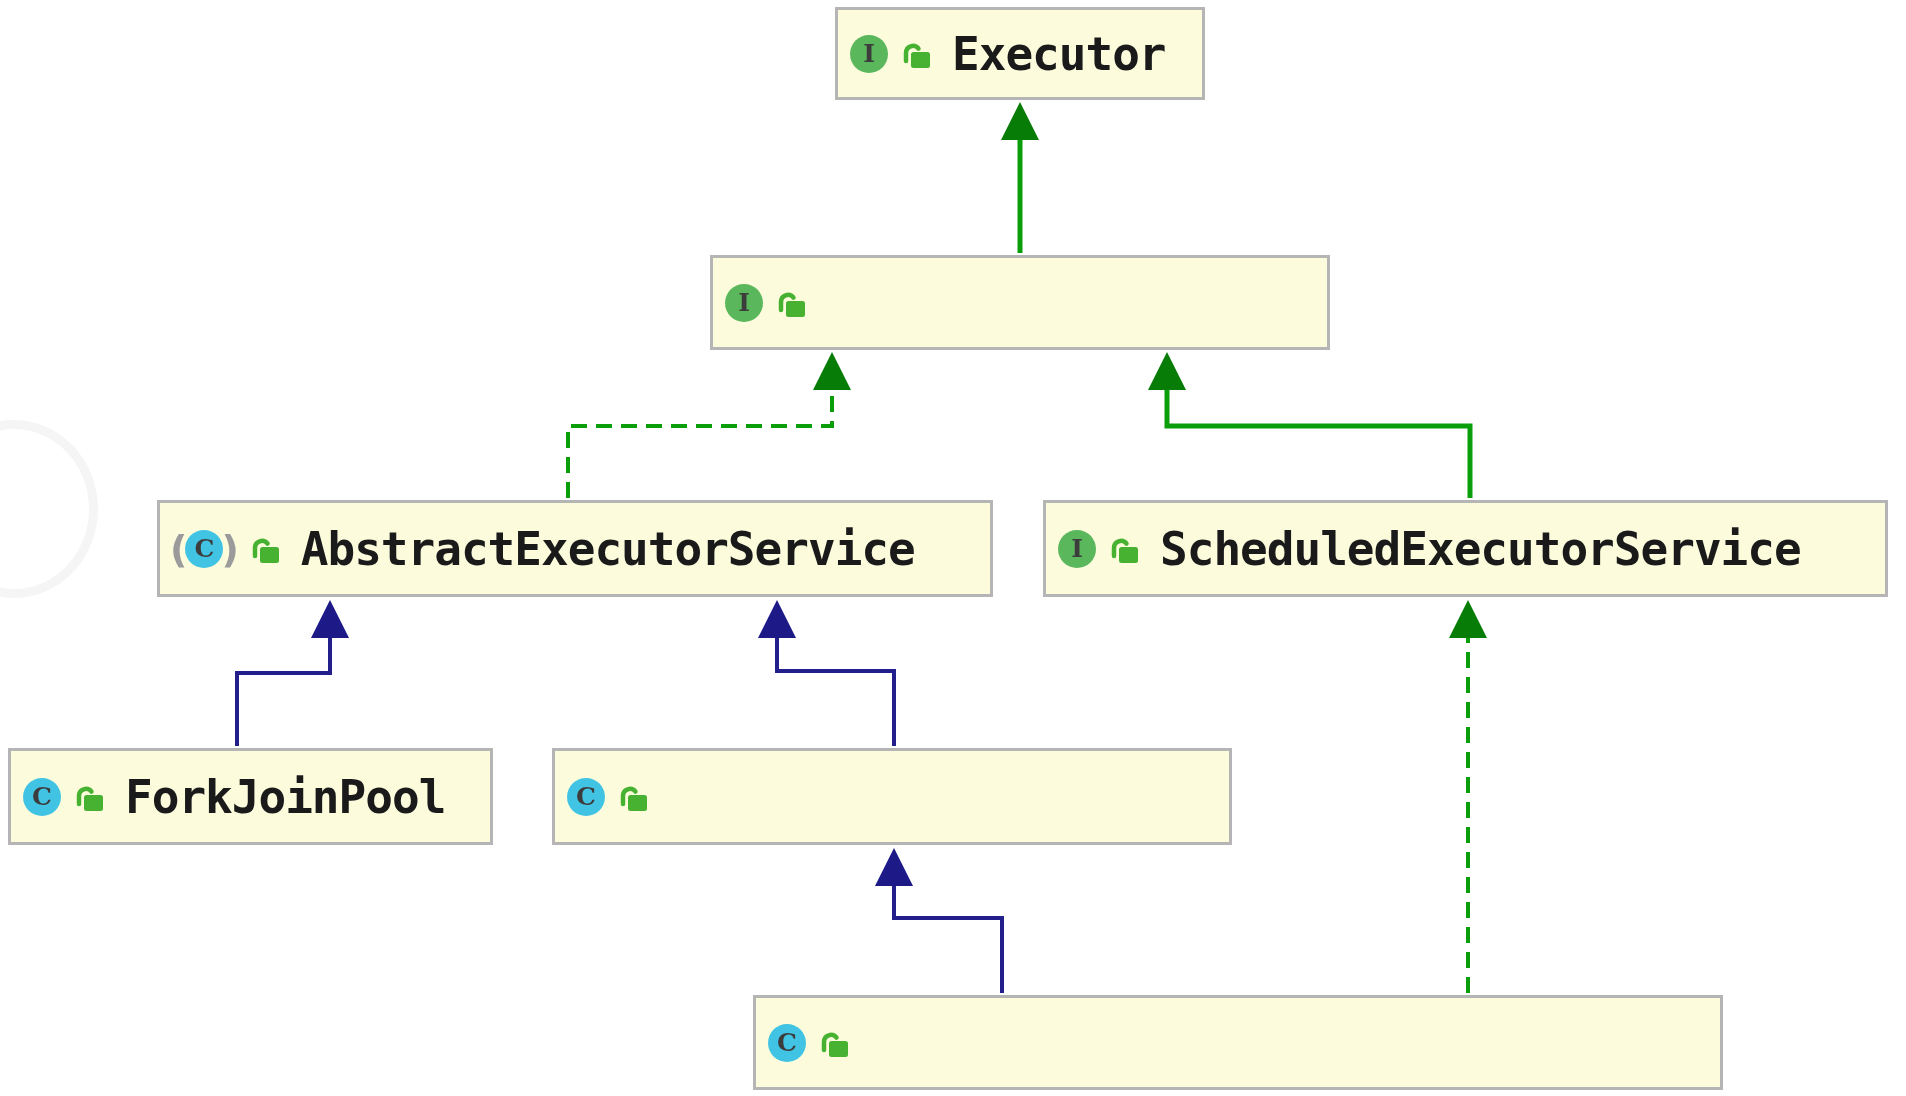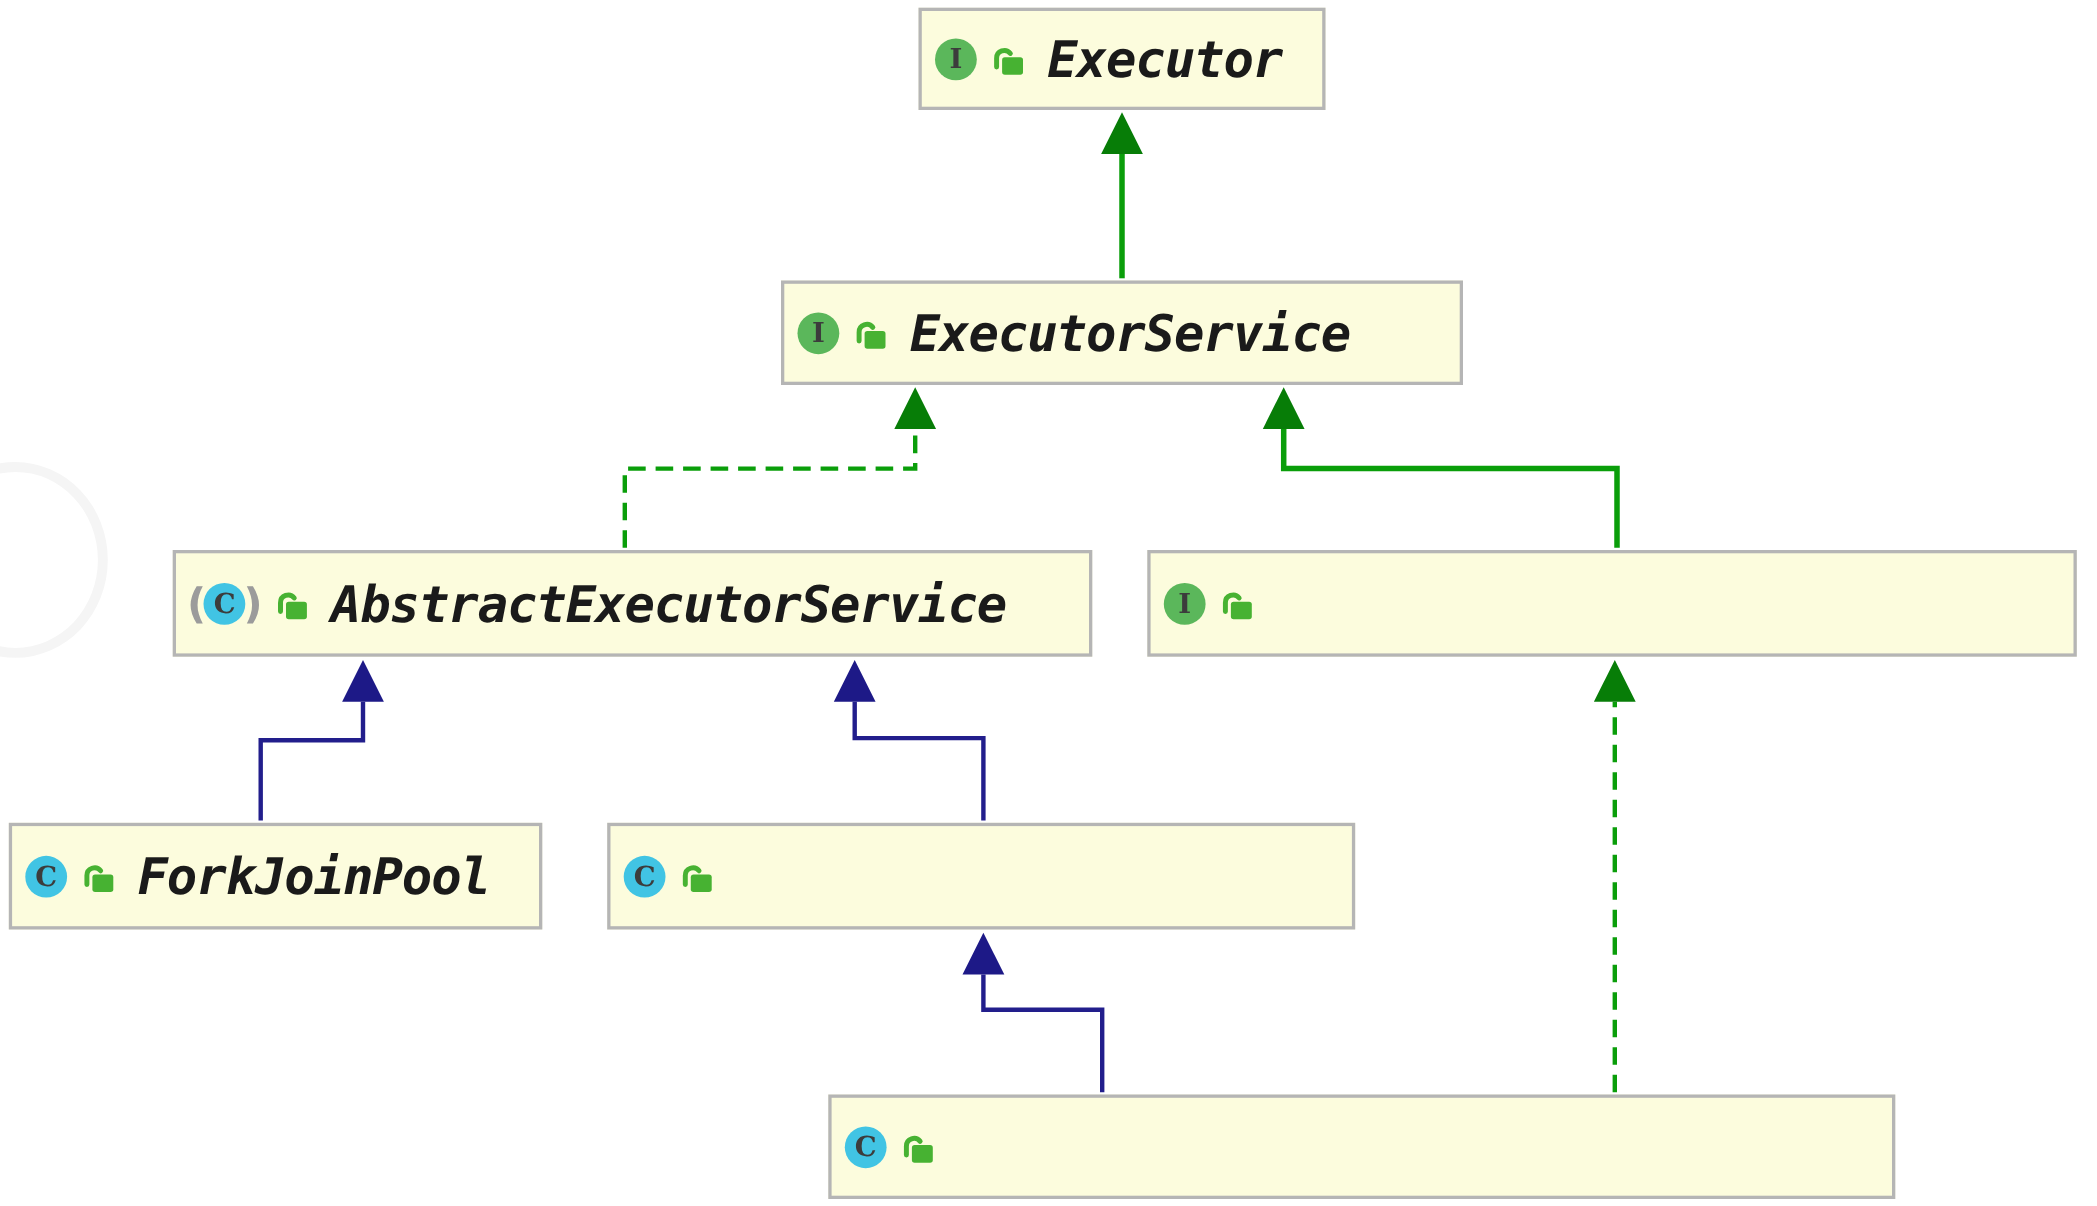--- a/index.html
+++ b/index.html
@@ -9,21 +9,21 @@
   }
   .node{
     position:absolute;box-sizing:border-box;
     background:#fcfcdd;border:3px solid #b5b5b5;
     display:flex;align-items:center;
     padding:0 12px;z-index:1;
   }
   .node .label{
     font-family:"DejaVu Sans Mono", monospace;
     font-size:46px;font-weight:bold;color:#1a1a1a;
-    margin-left:20px;white-space:nowrap;letter-spacing:-1px;font-style:italic;
+    margin-left:20px;white-space:nowrap;letter-spacing:-1px;
   }
   .icon-circle{
     width:38px;height:38px;border-radius:50%;
     display:flex;align-items:center;justify-content:center;
     flex:0 0 auto;
   }
   .icon-circle.interface{background:#5bb75b;}
   .icon-circle.class{background:#41c4e4;}
   .icon-circle span{
     font-family:"DejaVu Serif", serif;font-weight:bold;
@@ -64,21 +64,20 @@
   <div class="node" style="left:710px;top:255px;width:620px;height:95px;">
     <span class="icon-circle interface">
       <span>I</span>
     </span>
     <span class="lock">
       <svg width="32" height="32" viewBox="0 0 32 32">
         <path d="M6 23 v-8 a7 7 0 0 1 12.5 -4.4" fill="none" stroke="#47b232" stroke-width="4.5" stroke-linecap="round"></path>
         <rect x="11" y="14" width="19" height="16" rx="2.5" fill="#47b232"></rect>
       </svg>
     </span>
-    <span class="label">ExecutorService</span>
   </div>
 
   <div class="node" style="left:157px;top:500px;width:836px;height:97px;">
     <span class="abstract-wrap">
       <span class="paren">(</span>
       <span class="icon-circle class">
         <span>C</span>
       </span>
       <span class="paren">)</span>
     </span>
@@ -94,20 +93,21 @@
   <div class="node" style="left:1043px;top:500px;width:845px;height:97px;">
     <span class="icon-circle interface">
       <span>I</span>
     </span>
     <span class="lock">
       <svg width="32" height="32" viewBox="0 0 32 32">
         <path d="M6 23 v-8 a7 7 0 0 1 12.5 -4.4" fill="none" stroke="#47b232" stroke-width="4.5" stroke-linecap="round"></path>
         <rect x="11" y="14" width="19" height="16" rx="2.5" fill="#47b232"></rect>
       </svg>
     </span>
+    <span class="label">ScheduledExecutorService</span>
   </div>
 
   <div class="node" style="left:8px;top:748px;width:485px;height:97px;">
     <span class="icon-circle class">
       <span>C</span>
     </span>
     <span class="lock">
       <svg width="32" height="32" viewBox="0 0 32 32">
         <path d="M6 23 v-8 a7 7 0 0 1 12.5 -4.4" fill="none" stroke="#47b232" stroke-width="4.5" stroke-linecap="round"></path>
         <rect x="11" y="14" width="19" height="16" rx="2.5" fill="#47b232"></rect>

